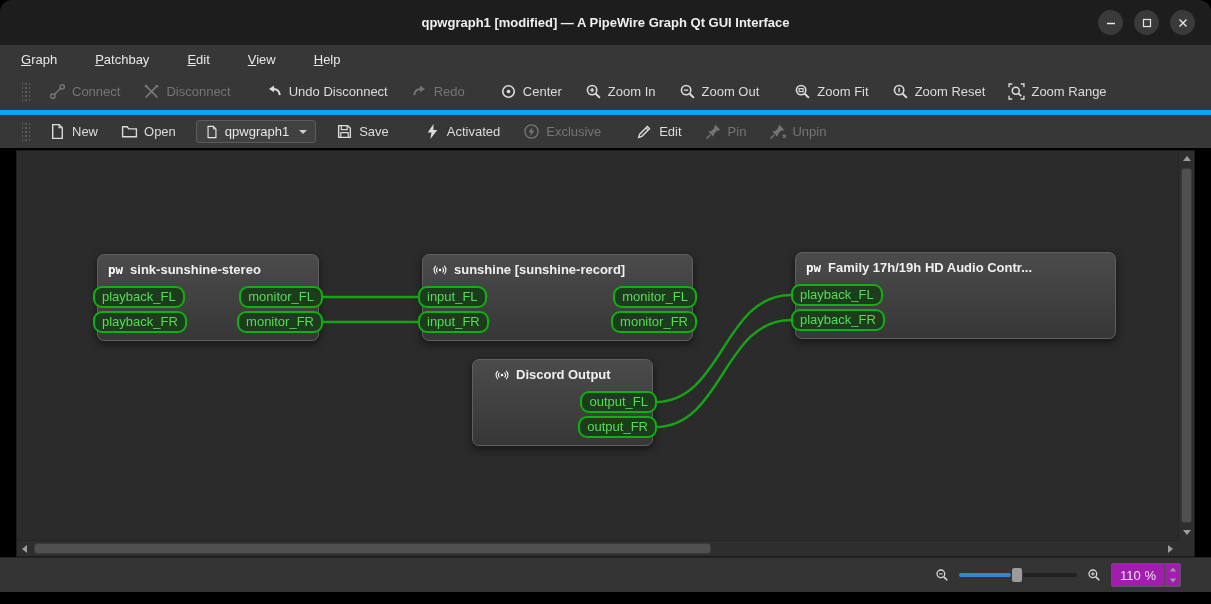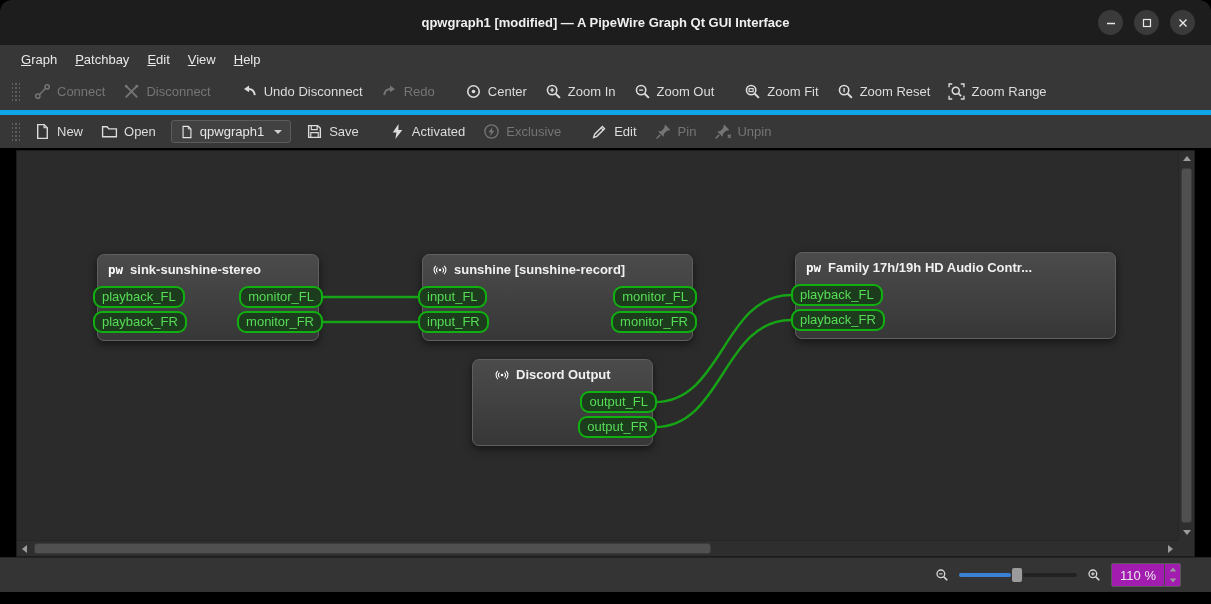--- a/index.html
+++ b/index.html
@@ -9,26 +9,26 @@
             border-radius:12px 12px 8px 8px; overflow:hidden; padding-bottom:12px; }
 
   
   .titlebar { height:45px; flex:none; background:#1d1d1d; display:flex; align-items:center; position:relative; }
   .titlebar .title { position:absolute; left:0; right:0; text-align:center; color:#f0f0f0; font-size:13px; font-weight:bold; }
   .winbtns { margin-left:auto; display:flex; gap:11px; padding-right:16px; z-index:2; }
   .winbtn { width:25px; height:25px; border-radius:50%; background:#3a3a3a; color:#e8e8e8;
             display:flex; align-items:center; justify-content:center; cursor:default; }
 
   
-  .menubar { height:28px; flex:none; background:#373737; display:flex; align-items:center; padding-left:12px; }
+  .menubar { height:28px; flex:none; background:#373737; display:flex; align-items:center; padding-left:12px;gap:20px; }
   .menu-item { display:inline-block; color:#e8e8e8; font-size:13px; padding:5px 9px; }
   .menu-item::first-letter { text-decoration:underline; }
 
   
-  .toolbar { height:37px; flex:none; background:#373737; display:flex; align-items:center; padding:0 10px; }
+  .toolbar { height:37px; flex:none; background:#373737; display:flex; align-items:center; padding:0 20px; gap:5px; }
   #toolbar-file { height:38px; border-top:5px solid #0ea5e9; }
   .grip { width:8px; height:20px; margin:0 5px 0 2px; flex:none;
           background-image:radial-gradient(circle, #5e5e5e 1px, transparent 1.35px);
           background-size:4px 4px; background-position:center; }
   .tbtn { display:flex; align-items:center; gap:6px; padding:5px 9px; border-radius:3px;
           color:#dcdcdc; font-size:13px; white-space:nowrap; }
   .tbtn.disabled { color:#757575; }
   .icon { width:17px; height:17px; flex:none; display:block; }
   .icon.sm { width:14px; height:14px; }
   .combo { display:flex; align-items:center; gap:6px; border:1px solid #5c5c5c; background:#414141;

